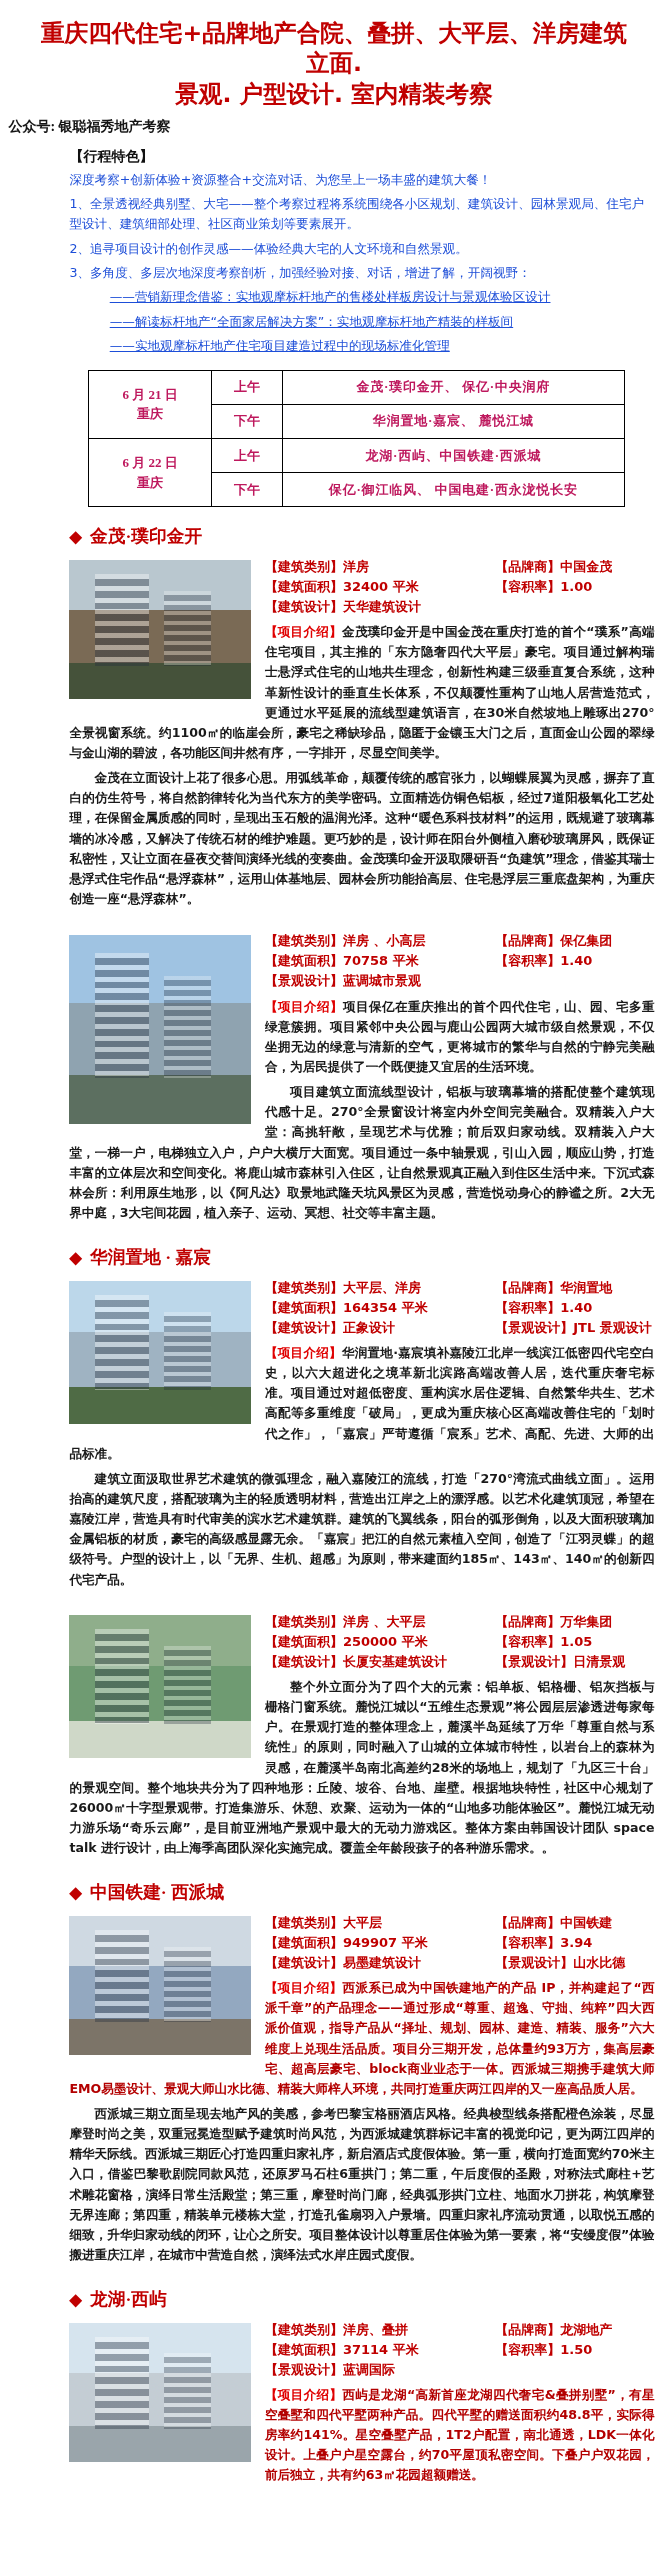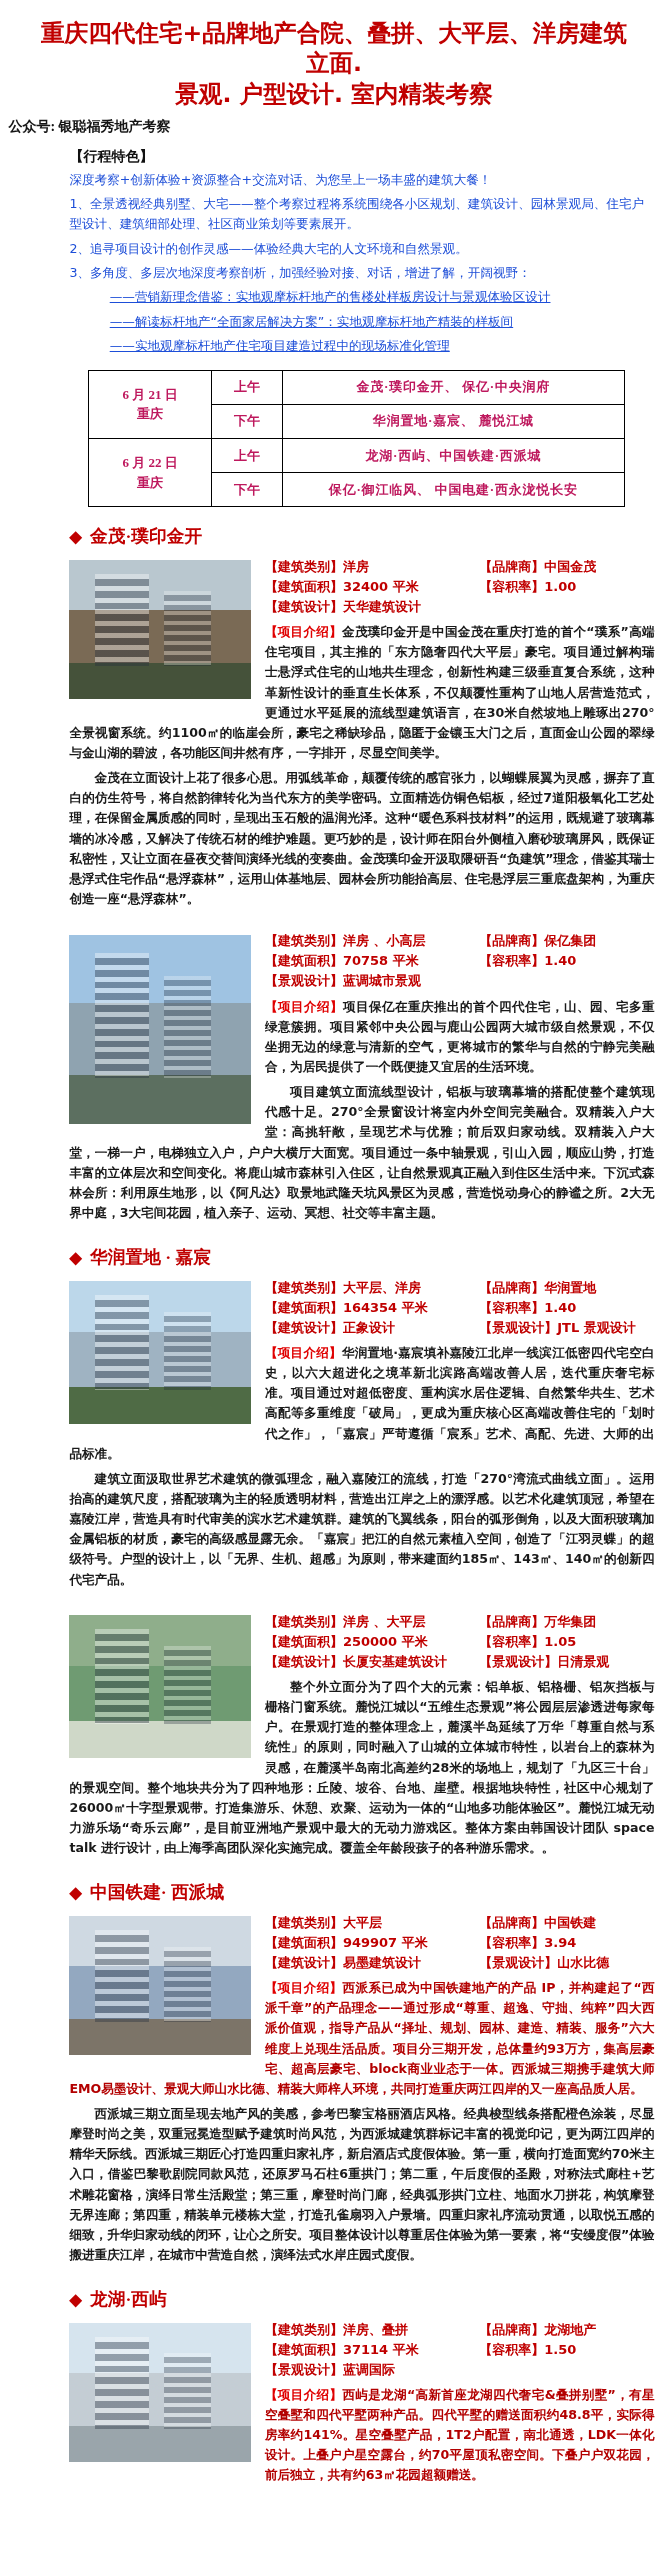--- a/index.html
+++ b/index.html
@@ -26,21 +26,21 @@
   .p-head{color:#c00000;font-size:17.7px;font-weight:bold;font-family:"Liberation Serif",serif;margin:13.5px 0 8.4px 0;}
   .p-head .diamond{margin-right:8.4px;font-size:16px;}
   .p-body{overflow:visible;}
   .photo{width:182px;float:left;margin:3.4px 13.5px 6.7px 0;position:relative;overflow:hidden;
     background:linear-gradient(180deg,var(--c1) 0%,var(--c1) 36%,var(--c2) 36%,var(--c2) 74%,var(--c3) 74%,var(--c3) 100%);}
   .photo::before{content:"";position:absolute;left:14%;top:10%;width:30%;height:66%;
     background:repeating-linear-gradient(180deg,rgba(255,255,255,.38) 0 5px,rgba(35,45,60,.38) 5px 11.8px);}
   .photo::after{content:"";position:absolute;left:52%;top:22%;width:26%;height:54%;
     background:repeating-linear-gradient(180deg,rgba(255,255,255,.28) 0 4.2px,rgba(25,35,50,.30) 4.2px 10px);}
 
-  .spec-row{display:flex;flex-wrap:wrap;line-height:1.55;}
+  .spec-row{display:flex;flex-wrap:wrap;line-height:1.55;gap:16px;}
   .spec-item{font-weight:bold;font-size:13px;color:#c00000;white-space:nowrap;}
   .spec-left{min-width:55%;}
   .spec-label{color:#c00000;}
   .spec-value{color:#c00000;}
 
   .para{margin:5px 0;font-size:12.6px;font-weight:bold;line-height:1.6;text-align:justify;}
   .para-black{color:#1a1a1a;}
   .para-red{color:#b30000;}
   .indent{text-indent:2em;}
   .intro-label{color:#e00000;}

